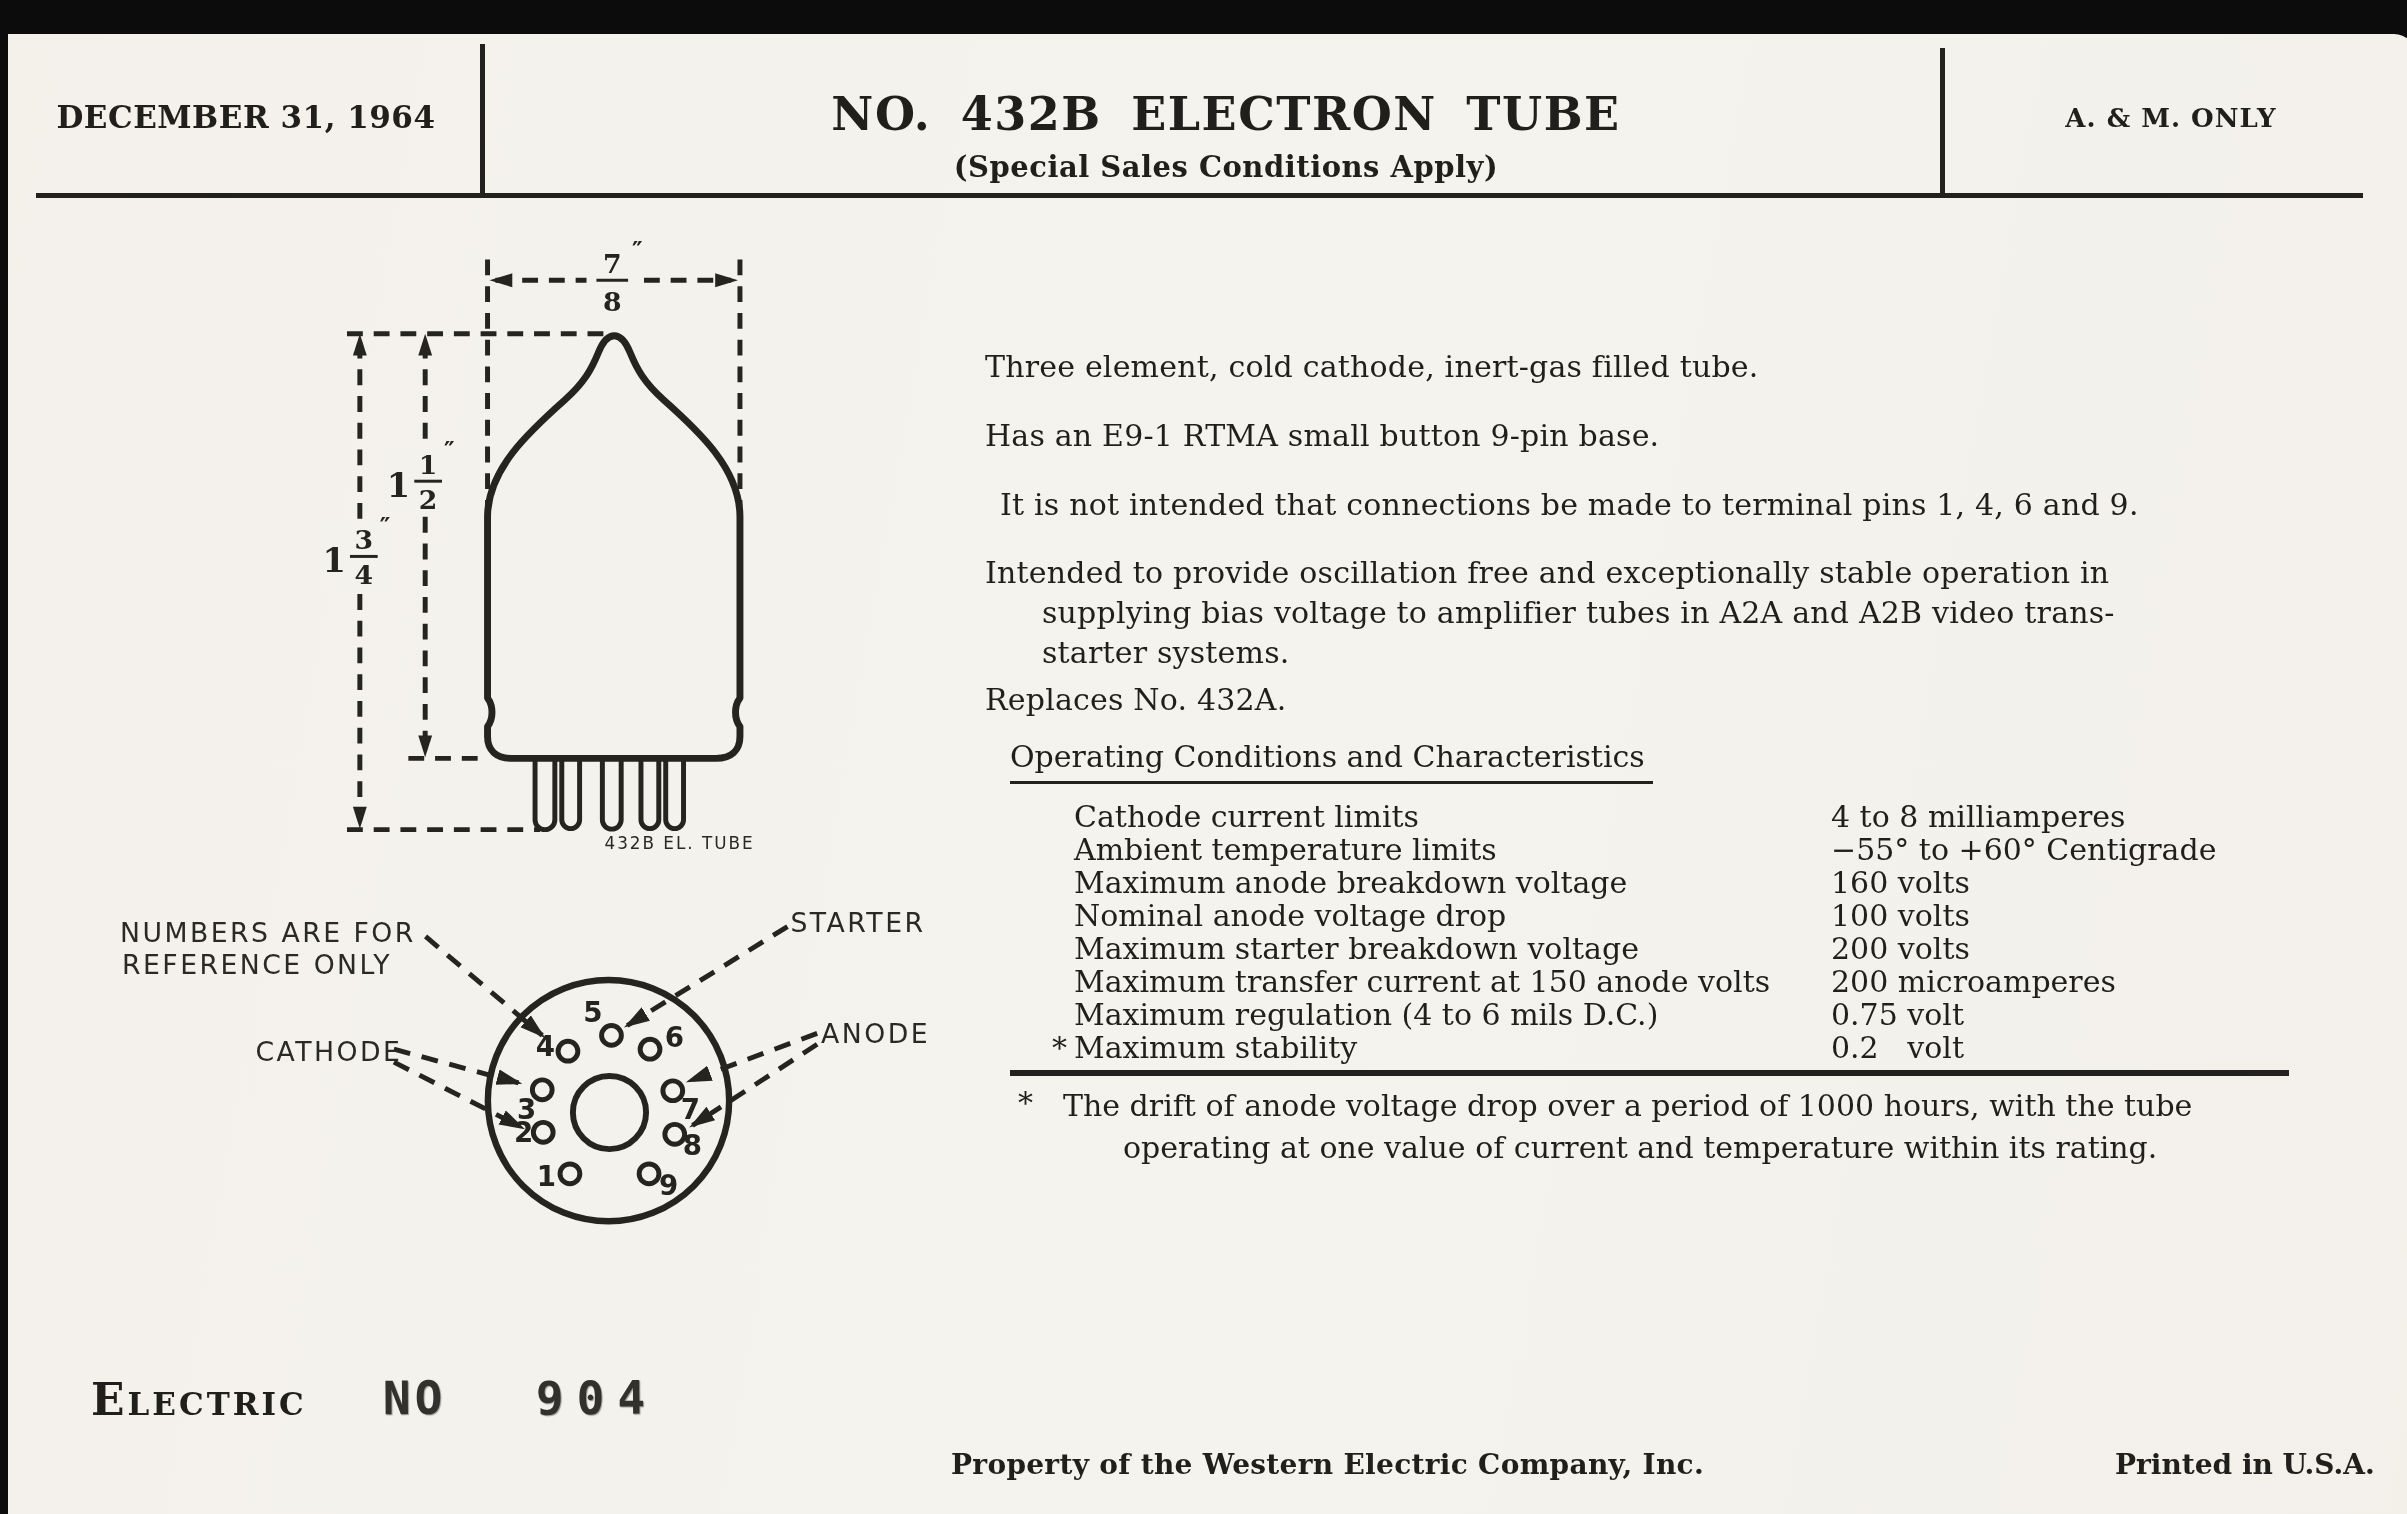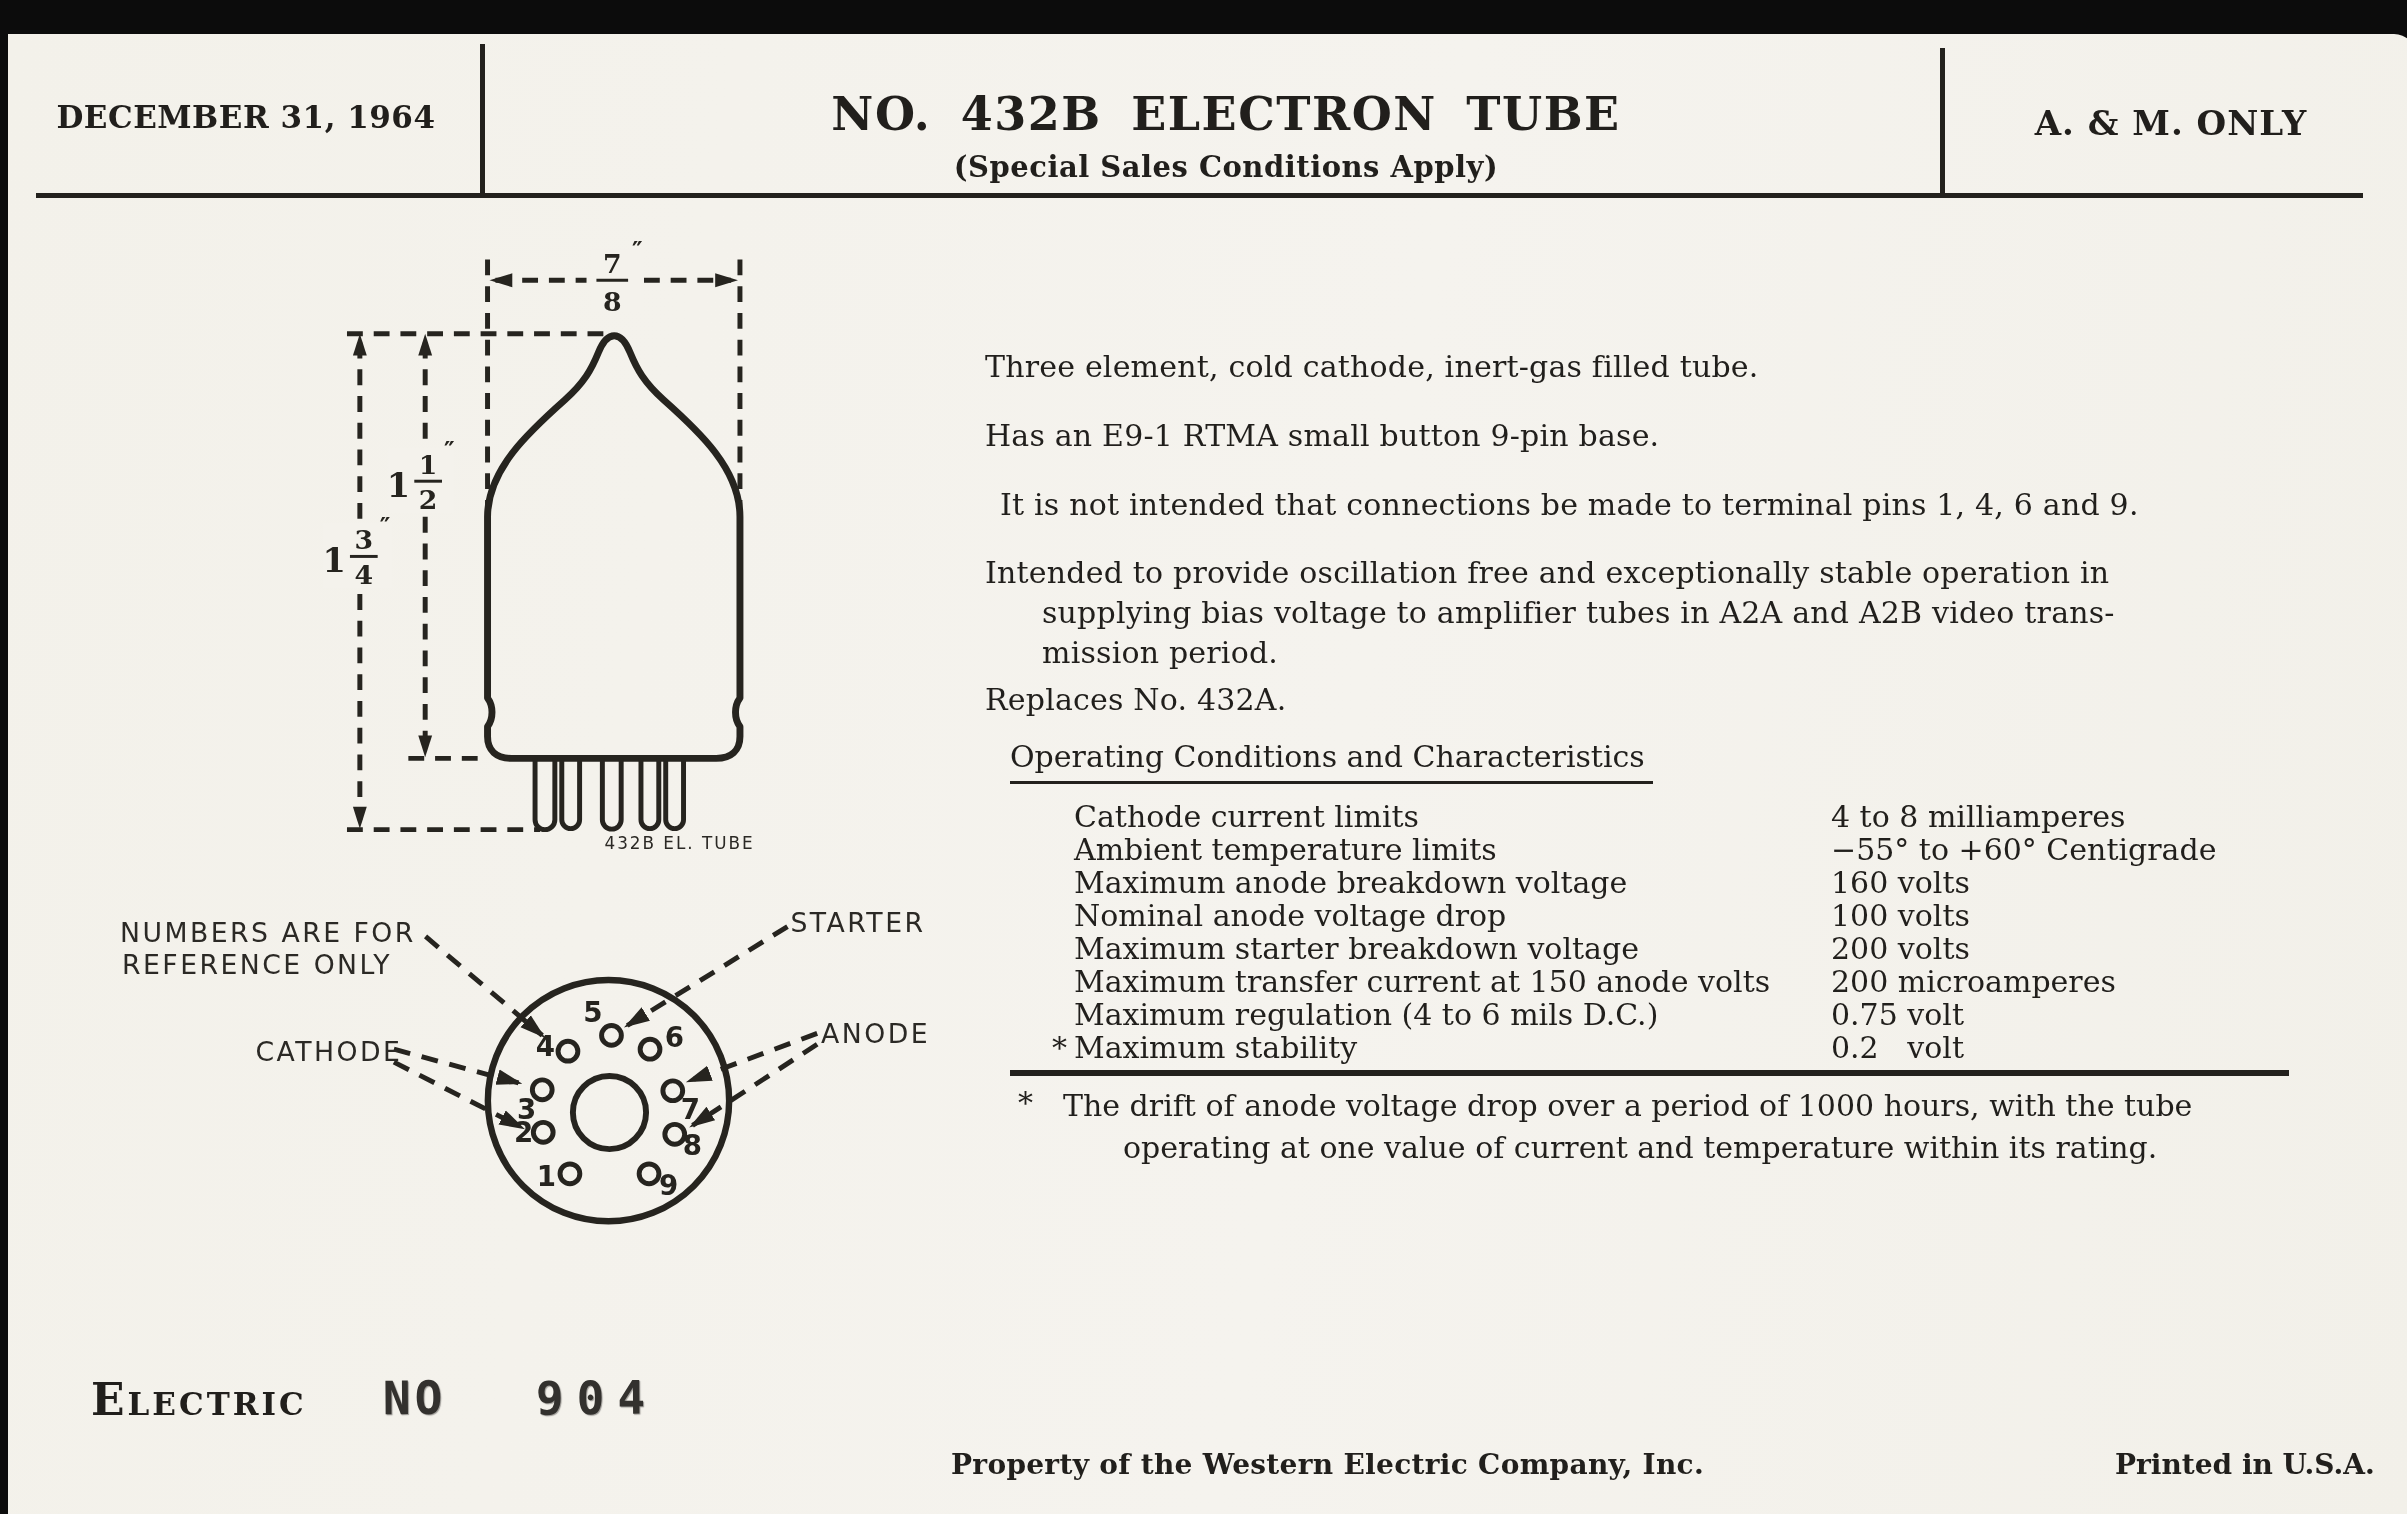--- a/index.html
+++ b/index.html
@@ -10,21 +10,21 @@
          border-top-right-radius:22px;}
   .abs{position:absolute;}
   
   .h-date{left:40px;top:65px;width:396px;text-align:center;font-weight:bold;font-size:31px;letter-spacing:0.5px;}
   .h-div{width:5px;background:#23211d;}
   .h-div1{left:472px;top:10px;height:150px;}
   .h-div2{left:1932px;top:14px;height:147px;}
   .h-center{left:515px;top:53px;width:1406px;text-align:center;}
   .h-title{font-size:46px;font-weight:bold;letter-spacing:1.5px;word-spacing:12px;}
   .h-subtitle{font-size:29px;font-weight:bold;margin-top:9px;letter-spacing:0.5px;}
-  .h-right{left:1980px;top:69px;width:366px;text-align:center;font-weight:bold;font-size:34px;letter-spacing:1px;}
+  .h-right{left:1980px;top:69px;width:366px;text-align:center;font-weight:bold;font-size:26px;letter-spacing:1px;}
   .h-rule{left:28px;top:159px;width:2327px;height:5px;background:#23211d;}
   
   .para{left:977px;font-size:30px;white-space:nowrap;letter-spacing:0.2px;}
   .p1{top:315px;} .p2{top:384px;} .p3{top:453px;margin-left:15px;}
   .p4{top:519px;} .p4 div{line-height:40px;}
   .p4 .cont{padding-left:57px;}
   .p5{top:648px;}
   .op-heading{left:1002px;top:705px;font-size:30px;display:inline-block;
               border-bottom:3px solid #23211d;padding-bottom:7px;padding-right:8px;}
   .op-table{left:1066px;top:766px;width:1297px;font-size:30px;}
@@ -193,21 +193,21 @@
       <text class="eng" x="799" y="941">STARTER</text>
       <text class="eng" x="830" y="1054">ANODE</text>
     </svg>
 
     <div class="abs para p1">Three element, cold cathode, inert-gas filled tube.</div>
     <div class="abs para p2">Has an E9-1 RTMA small button 9-pin base.</div>
     <div class="abs para p3">It is not intended that connections be made to terminal pins 1, 4, 6 and 9.</div>
     <div class="abs para p4">
       <div>Intended to provide oscillation free and exceptionally stable operation in</div>
       <div class="cont">supplying bias voltage to amplifier tubes in A2A and A2B video trans-</div>
-      <div class="cont">mission period.</div>
+      <div class="cont">starter systems.</div>
     </div>
     <div class="abs para p5">Replaces No. 432A.</div>
 
     <div class="abs op-heading">Operating Conditions and Characteristics</div>
     <div class="abs op-table">
       <div class="op-row">
         <span class="op-label">Cathode current limits</span>
         <span class="op-value">4 to 8 milliamperes</span>
       </div>
       <div class="op-row">

